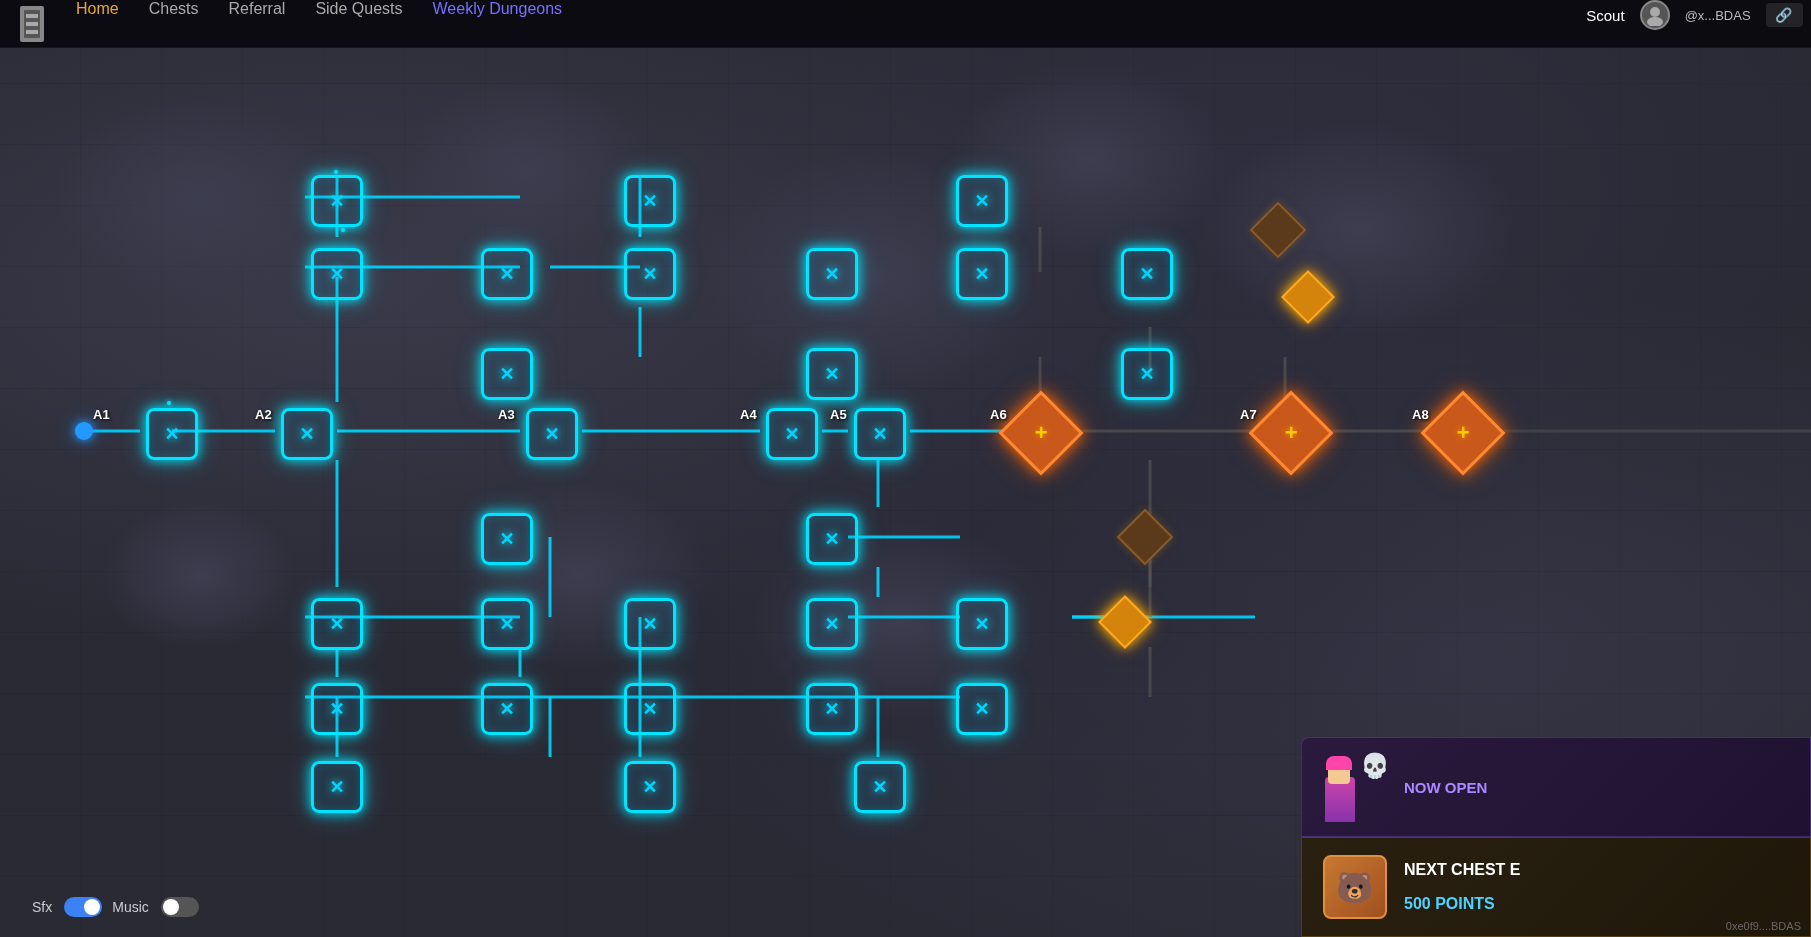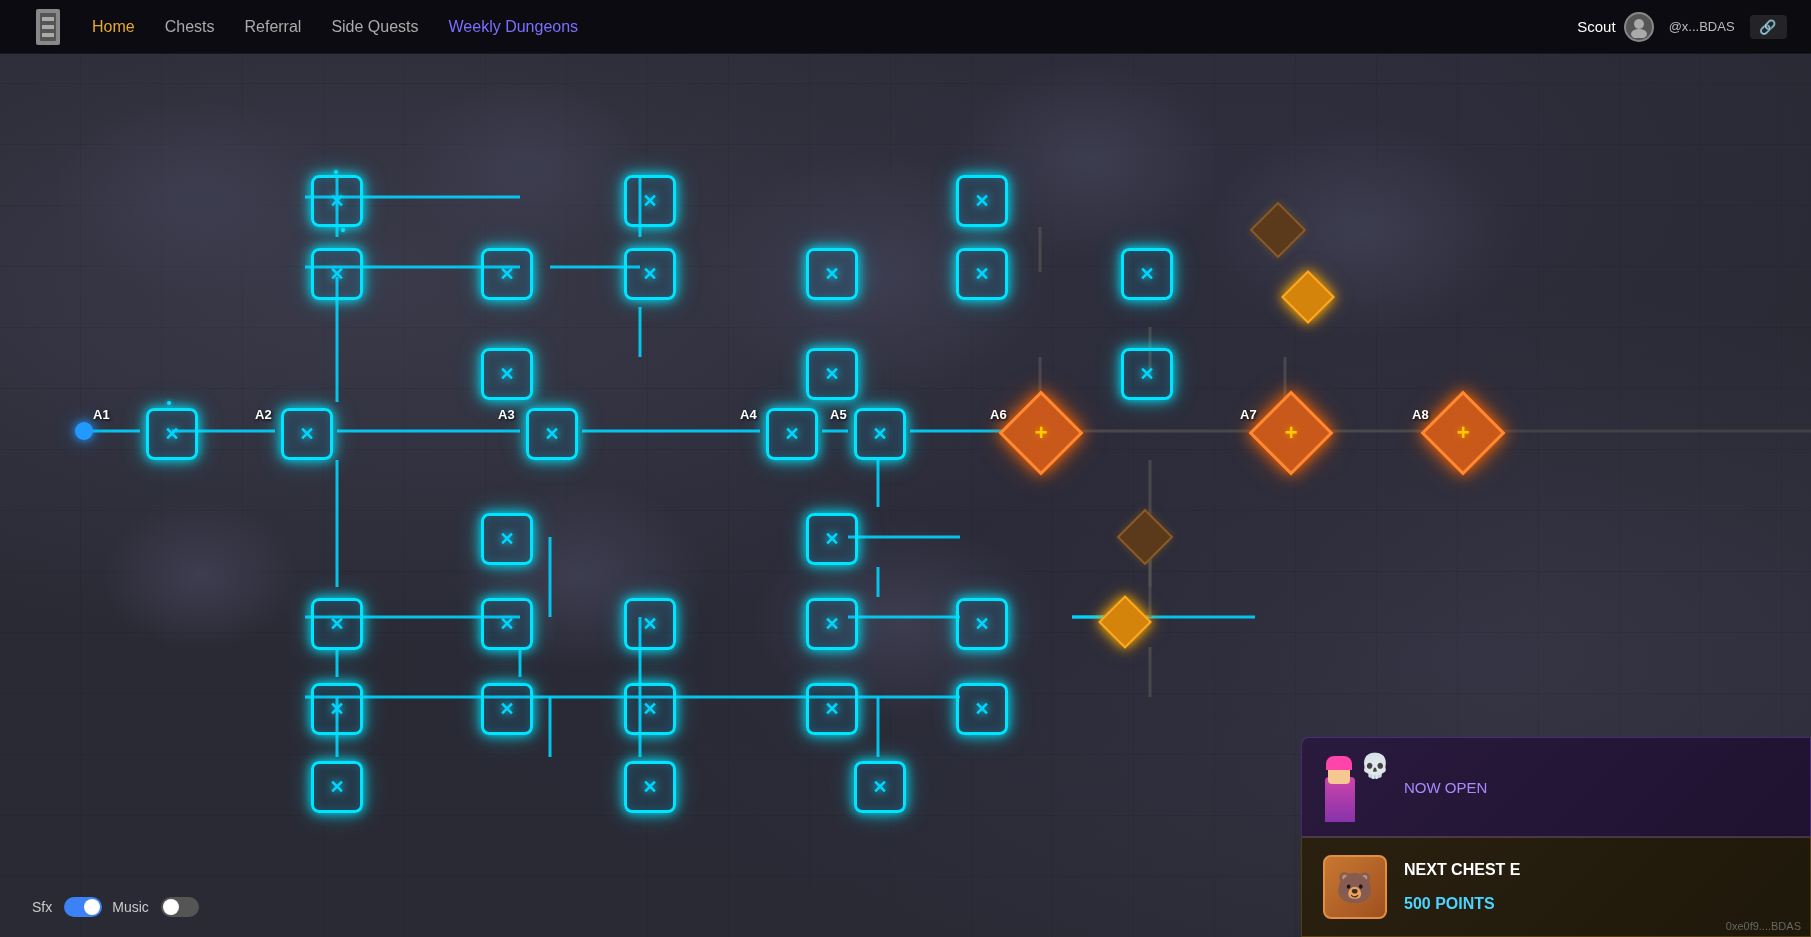--- a/index.html
+++ b/index.html
@@ -39,25 +39,25 @@
       border-radius: 50%;
       background: radial-gradient(ellipse, #3d3d50 0%, transparent 70%);
     }
 
     
     .navbar {
       position: absolute;
       top: 0;
       left: 0;
       right: 0;
-      height: 54px;
+      height: 48px;
       background: rgba(10, 10, 15, 0.95);
       display: flex;
-      align-items: center;
-      padding: 0 24px;
+      align-items: flex-start;
+      padding: 0 8px;
       z-index: 100;
       border-bottom: 1px solid rgba(255,255,255,0.05);
     }
     .nav-logo {
       width: 48px;
       height: 48px;
       display: flex;
       align-items: center;
       justify-content: center;
       margin-right: 20px;
@@ -86,21 +86,21 @@
       color: #7b6fff;
     }
     .nav-right {
       display: flex;
       align-items: center;
       gap: 15px;
     }
     .scout-btn {
       display: flex;
       align-items: center;
-      gap: 8px;
+      gap: 15px;
       color: #fff;
       font-size: 15px;
       cursor: pointer;
     }
     .scout-avatar {
       width: 30px;
       height: 30px;
       border-radius: 50%;
       background: #555;
       display: flex;
@@ -292,21 +292,21 @@
     }
     .weekly-title {
       color: #fff;
       font-size: 16px;
       font-weight: 700;
       line-height: 1.2;
     }
     .weekly-status {
       color: #aa88ff;
       font-size: 15px;
-      font-weight: 400;
+      font-weight: 700;
       margin-top: 0;
     }
 
     .next-chest-panel {
       background: linear-gradient(135deg, #2a2010 0%, #1e180a 100%);
       border: 1px solid rgba(200,150,50,0.3);
       padding: 14px 18px;
       display: flex;
       align-items: center;
       gap: 14px;

